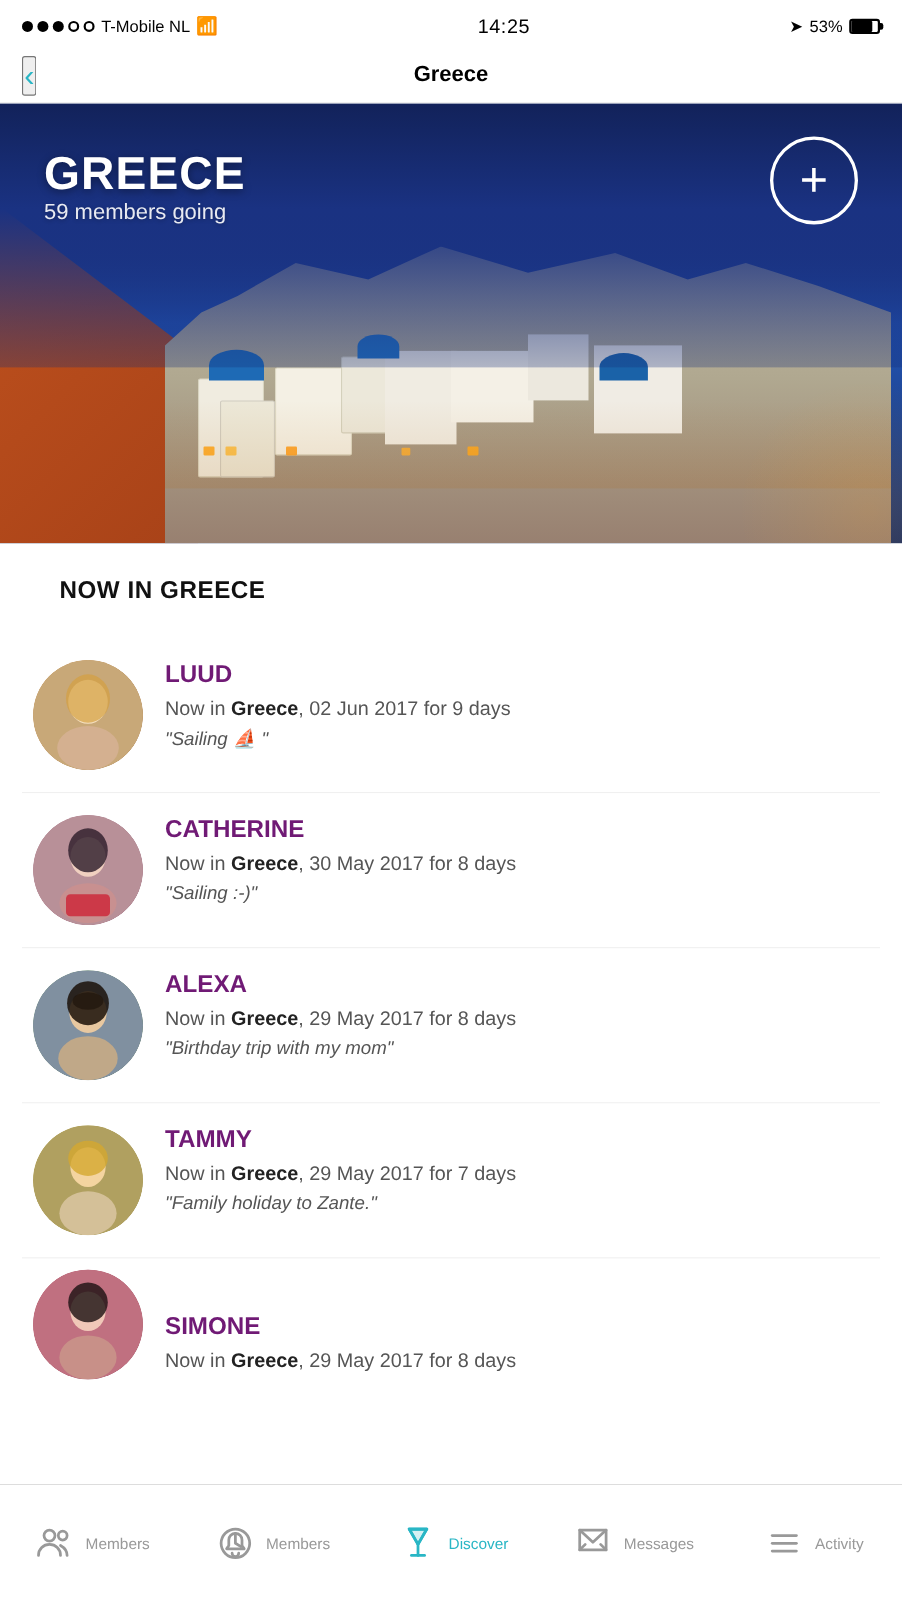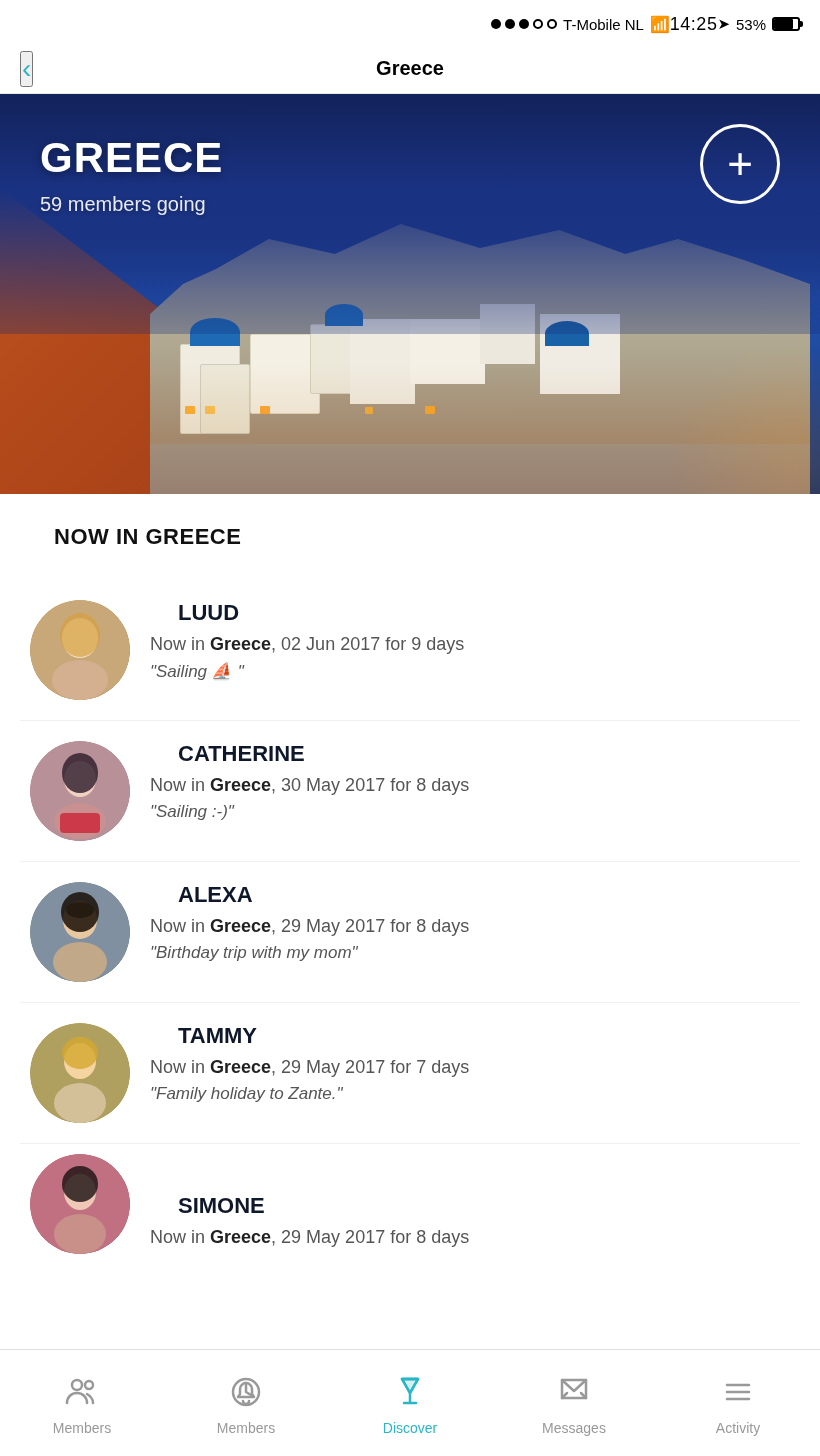--- a/index.html
+++ b/index.html
@@ -8,21 +8,21 @@
       font-family: -apple-system, 'Helvetica Neue', Arial, sans-serif;
       background: #fff;
       width: 820px;
       min-height: 1456px;
       overflow-x: hidden;
     }
 
     
     .status-bar {
       display: flex;
-      justify-content: flex-end;
+      justify-content: space-between;
       align-items: center;
       padding: 10px 20px 6px;
       background: #fff;
       height: 44px;
     }
     .status-left {
       display: flex;
       align-items: center;
       gap: 6px;
       font-size: 15px;
@@ -142,21 +142,21 @@
     .hero-title {
       font-size: 42px;
       font-weight: 800;
       color: #fff;
       text-shadow: 0 2px 8px rgba(0,0,0,0.4);
       letter-spacing: 1px;
     }
     .hero-subtitle {
       font-size: 20px;
       color: rgba(255,255,255,0.9);
-      margin-top: 11px;
+      margin-top: 0;
       text-shadow: 0 1px 4px rgba(0,0,0,0.3);
     }
     .add-btn {
       position: absolute;
       top: 30px;
       right: 40px;
       width: 80px;
       height: 80px;
       border-radius: 50%;
       border: 3px solid #fff;
@@ -219,23 +219,22 @@
     .av-3 { background: linear-gradient(135deg, #80a880, #406040); }
     .av-4 { background: linear-gradient(135deg, #d4c880, #908040); }
     .av-5 { background: linear-gradient(135deg, #c87080, #804050); }
 
     .member-info {
       flex: 1;
     }
     .member-name {
       font-size: 22px;
       font-weight: 700;
-      color: #0f172a;
+      color: #701a75;
       margin-bottom: 6px;
-      margin-left: 28px;
     }
     .member-location {
       font-size: 18px;
       color: #555;
       line-height: 1.4;
       margin-bottom: 4px;
     }
     .member-location strong {
       font-weight: 700;
       color: #222;
@@ -255,21 +254,20 @@
       width: 820px;
       height: 107px;
       background: #fff;
       border-top: 1px solid #ddd;
       display: flex;
       align-items: center;
     }
     .nav-item {
       flex: 1;
       display: flex;
-      flex-direction: column;
       align-items: center;
       justify-content: center;
       gap: 6px;
       cursor: pointer;
       padding: 14px 0;
       text-align: center;
     }
     .nav-icon {
       width: 44px;
       height: 44px;

